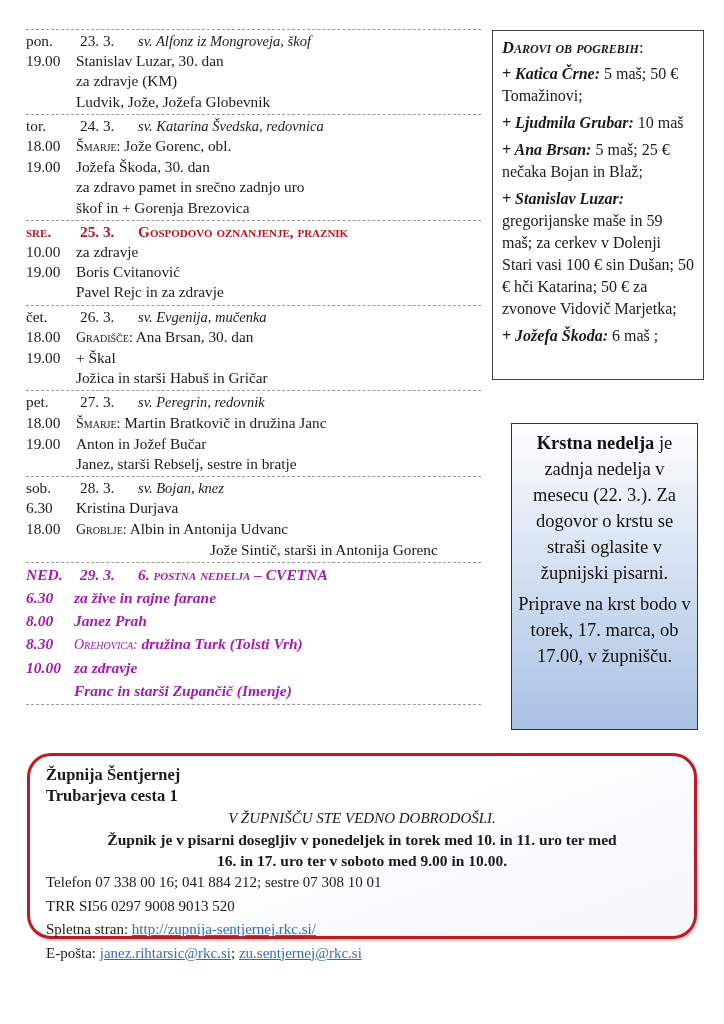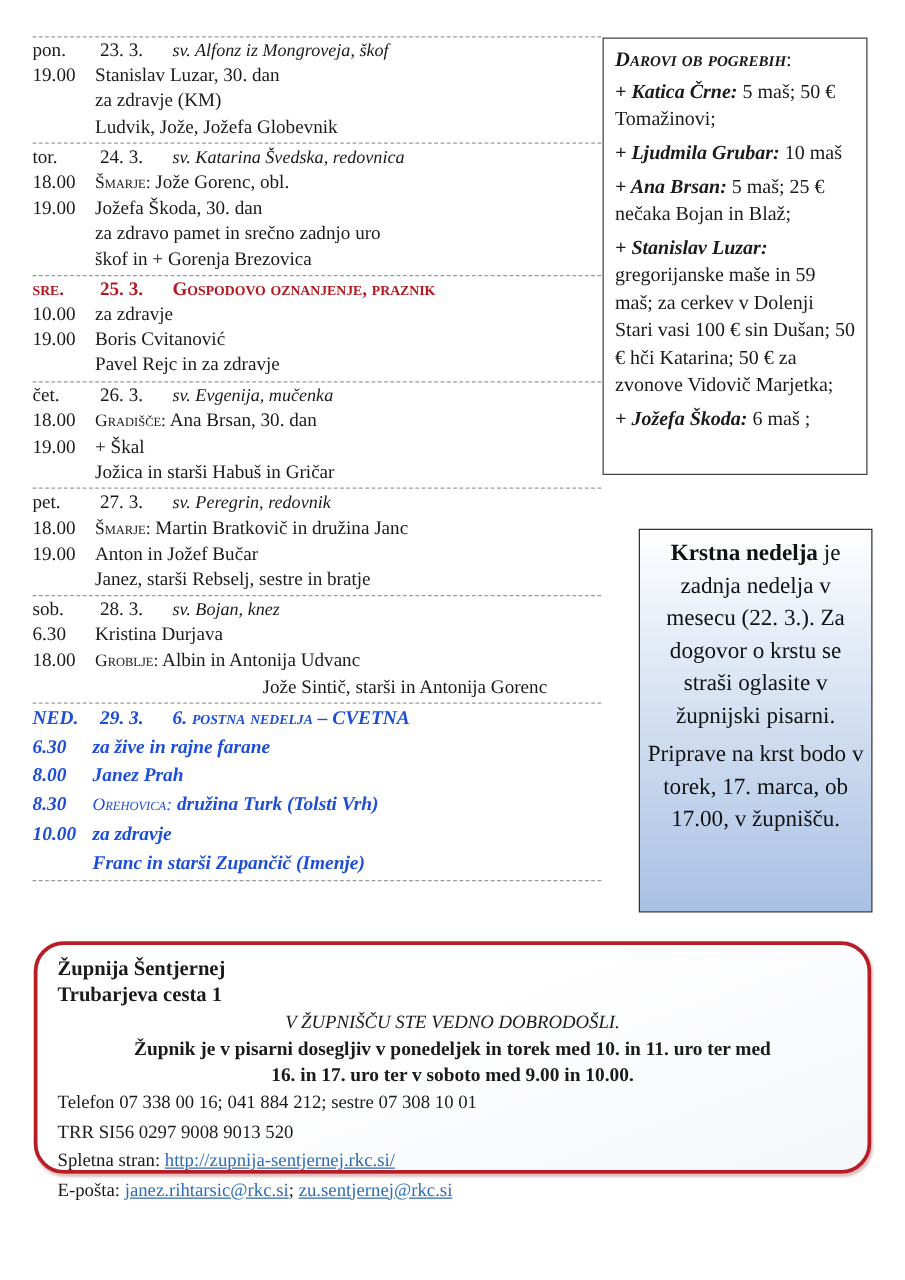--- a/index.html
+++ b/index.html
@@ -13,28 +13,28 @@
   .line { display:flex; font-size:15.3px; line-height:20.2px; white-space:nowrap; }
   .c-day { width:54px; }
   .c-date { width:58px; }
   .c-time { width:50px; }
   .c-text { flex:1; }
   .indent { }
   .saint { font-style:italic; font-size:14.5px; }
   .sc { font-variant:small-caps; font-size:14px; }
   .redbold { color:#b41820; font-weight:bold; }
   .feast .c-day { font-variant:small-caps; font-weight:bold; }
-  .sunday { font-style:italic; font-weight:bold; color:#1d4ed8; }
+  .sunday { font-style:italic; font-weight:bold; color:#a21caf; }
   .sunday .line { line-height:23px; font-size:15.5px; }
   .sunday .first { line-height:22px; }
   .sunday .c-time { width:48px; }
   .tight { margin-left:184px; }
 
   
-  #darovi { position:absolute; left:482px; top:30px; width:212px; height:350px;
+  #darovi { position:absolute; left:492px; top:30px; width:212px; height:350px;
             border:1.5px solid #444; box-sizing:border-box;
             padding:6px 8px 4px 9px; font-size:16px; line-height:22px; }
   #darovi p { margin:0 0 5px 0; }
   #darovi .hdr { font-weight:bold; font-style:italic; font-variant:small-caps; font-size:16.5px; margin-bottom:4px; }
   #darovi b { font-style:italic; }
 
   
   #krst { position:absolute; left:511px; top:423px; width:187px; height:307px;
           border:1.5px solid #333; box-sizing:border-box;
           background:linear-gradient(to bottom, #ffffff 0%, #dfe8f5 35%, #a9c1e4 100%);

